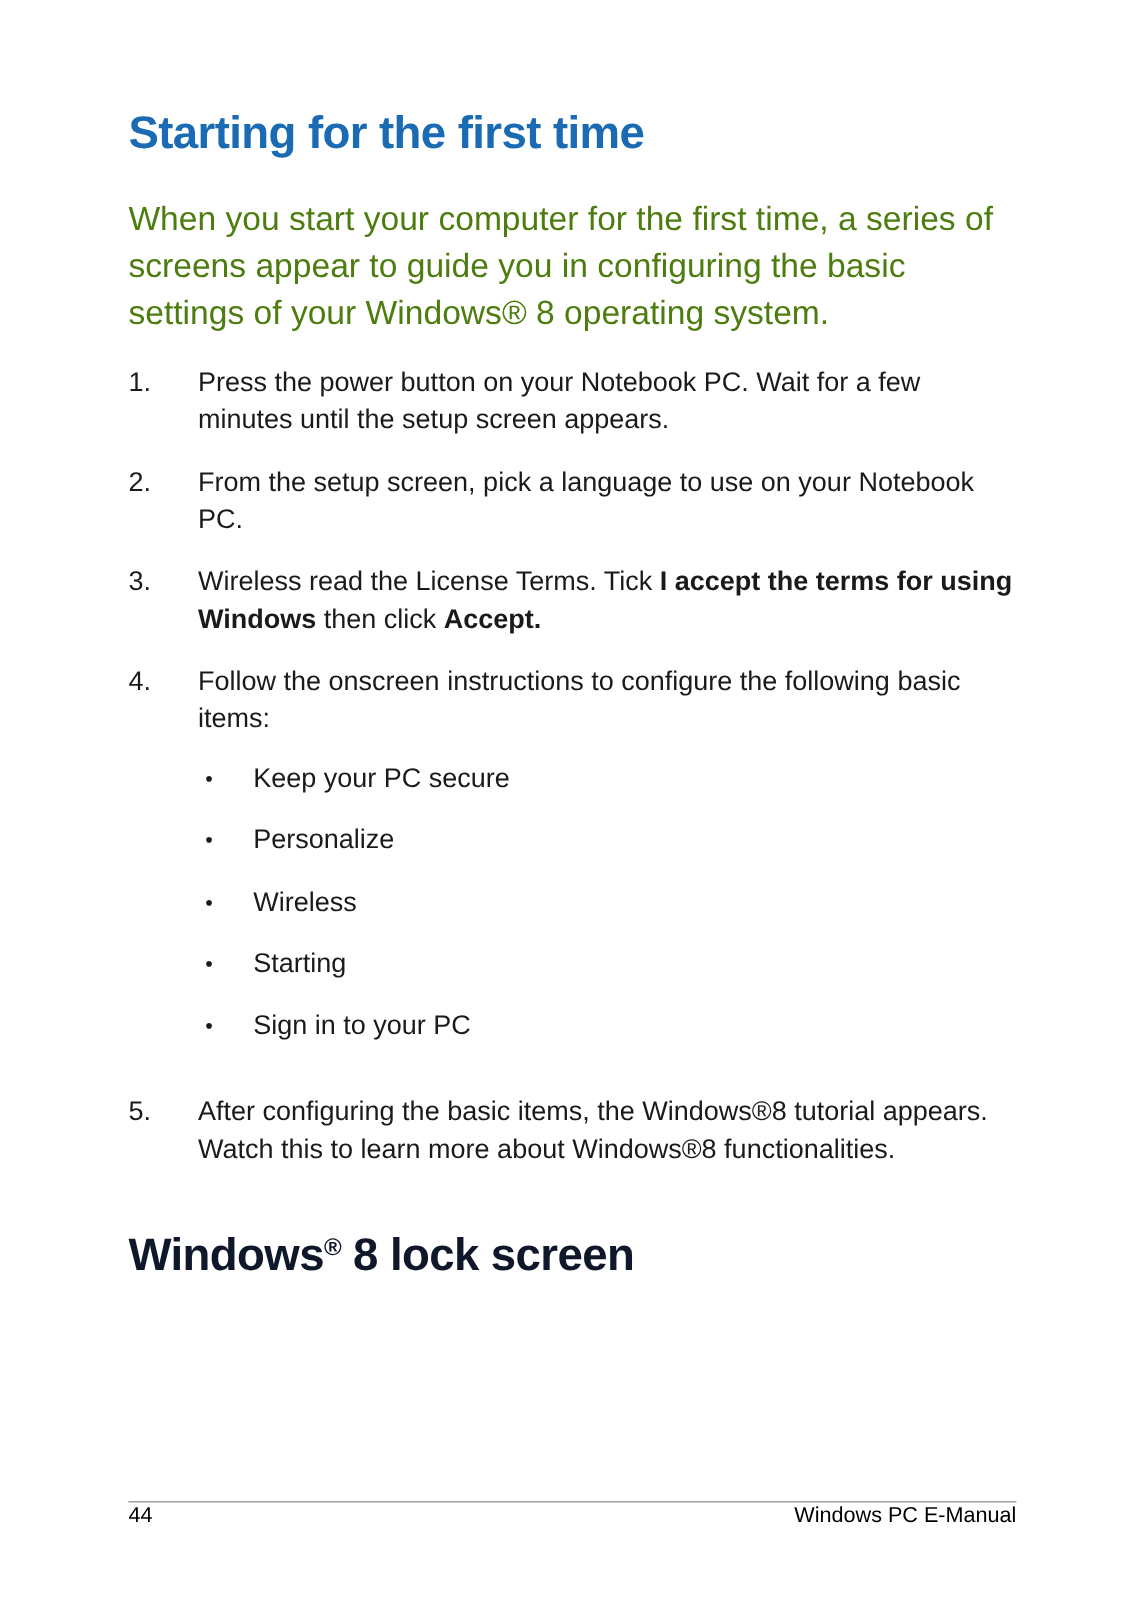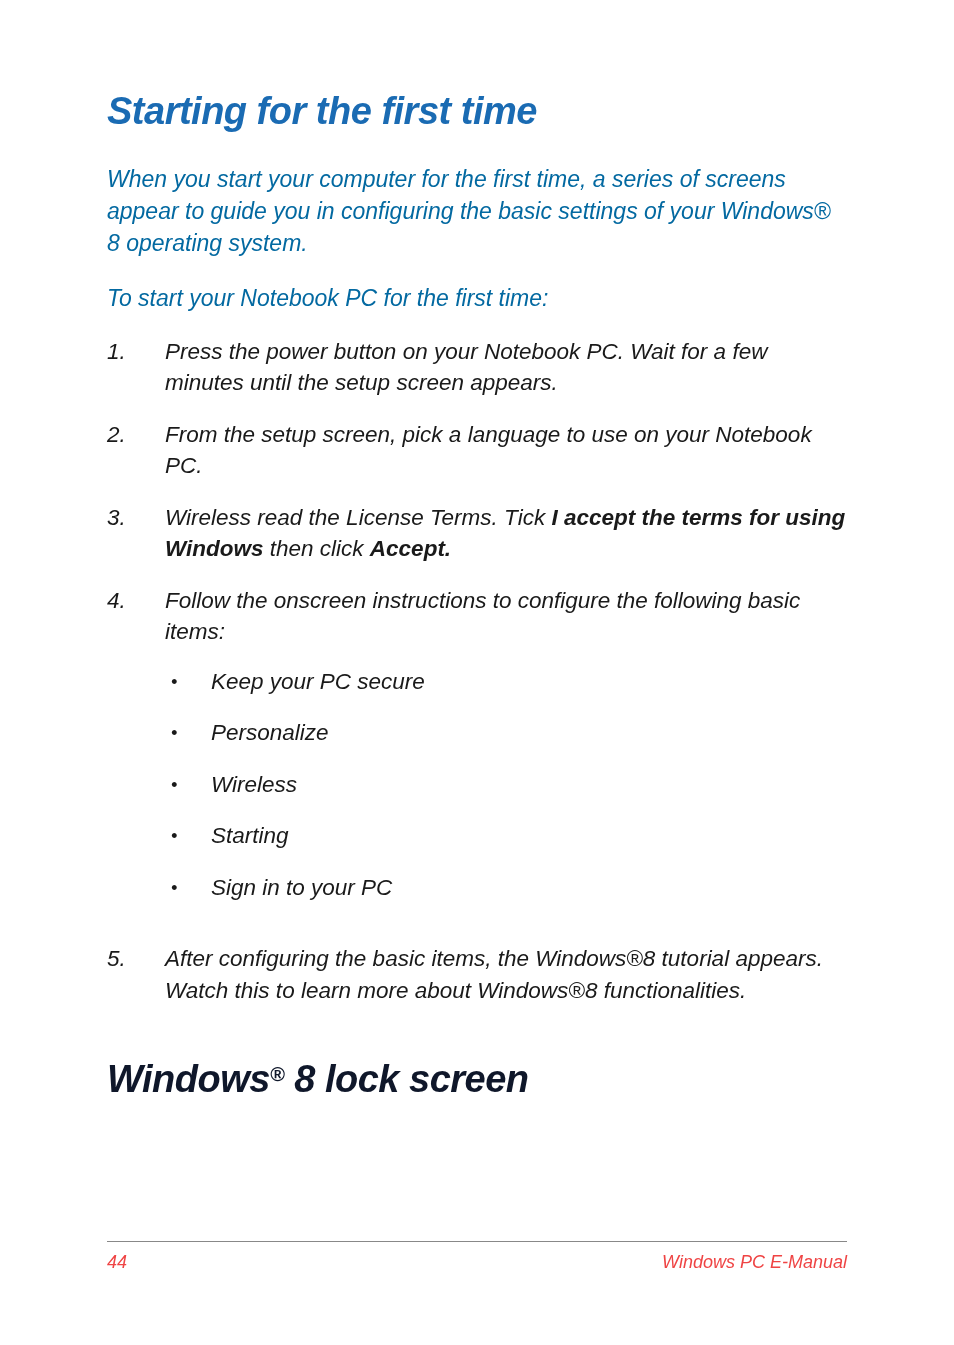--- a/index.html
+++ b/index.html
@@ -1,43 +1,42 @@
 <!DOCTYPE html>
 <html><head>
   <meta charset="utf-8">
   <style>
     * {
       margin: 0;
       padding: 0;
       box-sizing: border-box;
-      font-style: italic;
     }
     body {
       width: 954px;
       height: 1345px;
       background: #ffffff;
       font-family: "Segoe UI", "Myriad Pro", Arial, sans-serif;
       color: #000000;
       position: relative;
     }
     .page {
       padding: 90px 107px 0 107px;
     }
     .heading1 {
       color: #1a6bb3;
       font-size: 38px;
       font-weight: 700;
       margin-bottom: 30px;
       letter-spacing: -0.5px;
     }
     .para {
-      font-size: 23px;
+      font-size: 28px;
       line-height: 1.4;
       margin-bottom: 22px;
-      color: #0369a1;
+      color: #4d7c0f;
     }
     .ol {
       list-style: none;
       margin-top: 6px;
     }
     .ol-item {
       display: flex;
       font-size: 22.5px;
       line-height: 1.4;
       margin-bottom: 20px;
@@ -88,36 +87,34 @@
       vertical-align: super;
       position: relative;
       top: 2px;
     }
     .footer {
       position: absolute;
       bottom: 72px;
       left: 107px;
       right: 107px;
       border-top: 1px solid #888;
-      padding-top: 10px;
       display: flex;
       justify-content: space-between;
       font-size: 18px;
-      color: #ef4444;
+      color: #000000;
     }
   </style>
 </head>
 <body>
 
 <div class="page">
   <h1 class="heading1">Starting for the first time</h1>
 
   <p class="para">When you start your computer for the first time, a series of screens appear to guide you in configuring the basic settings of your Windows® 8 operating system.</p>
 
-  <p class="para">To start your Notebook PC for the first time:</p>
 
   <ol class="ol">
     <li class="ol-item">
       <span class="ol-num">1.</span>
       <span class="ol-body">Press the power button on your Notebook PC. Wait for a few minutes until the setup screen appears.</span>
     </li>
     <li class="ol-item">
       <span class="ol-num">2.</span>
       <span class="ol-body">From the setup screen, pick a language to use on your Notebook PC.</span>
     </li>

